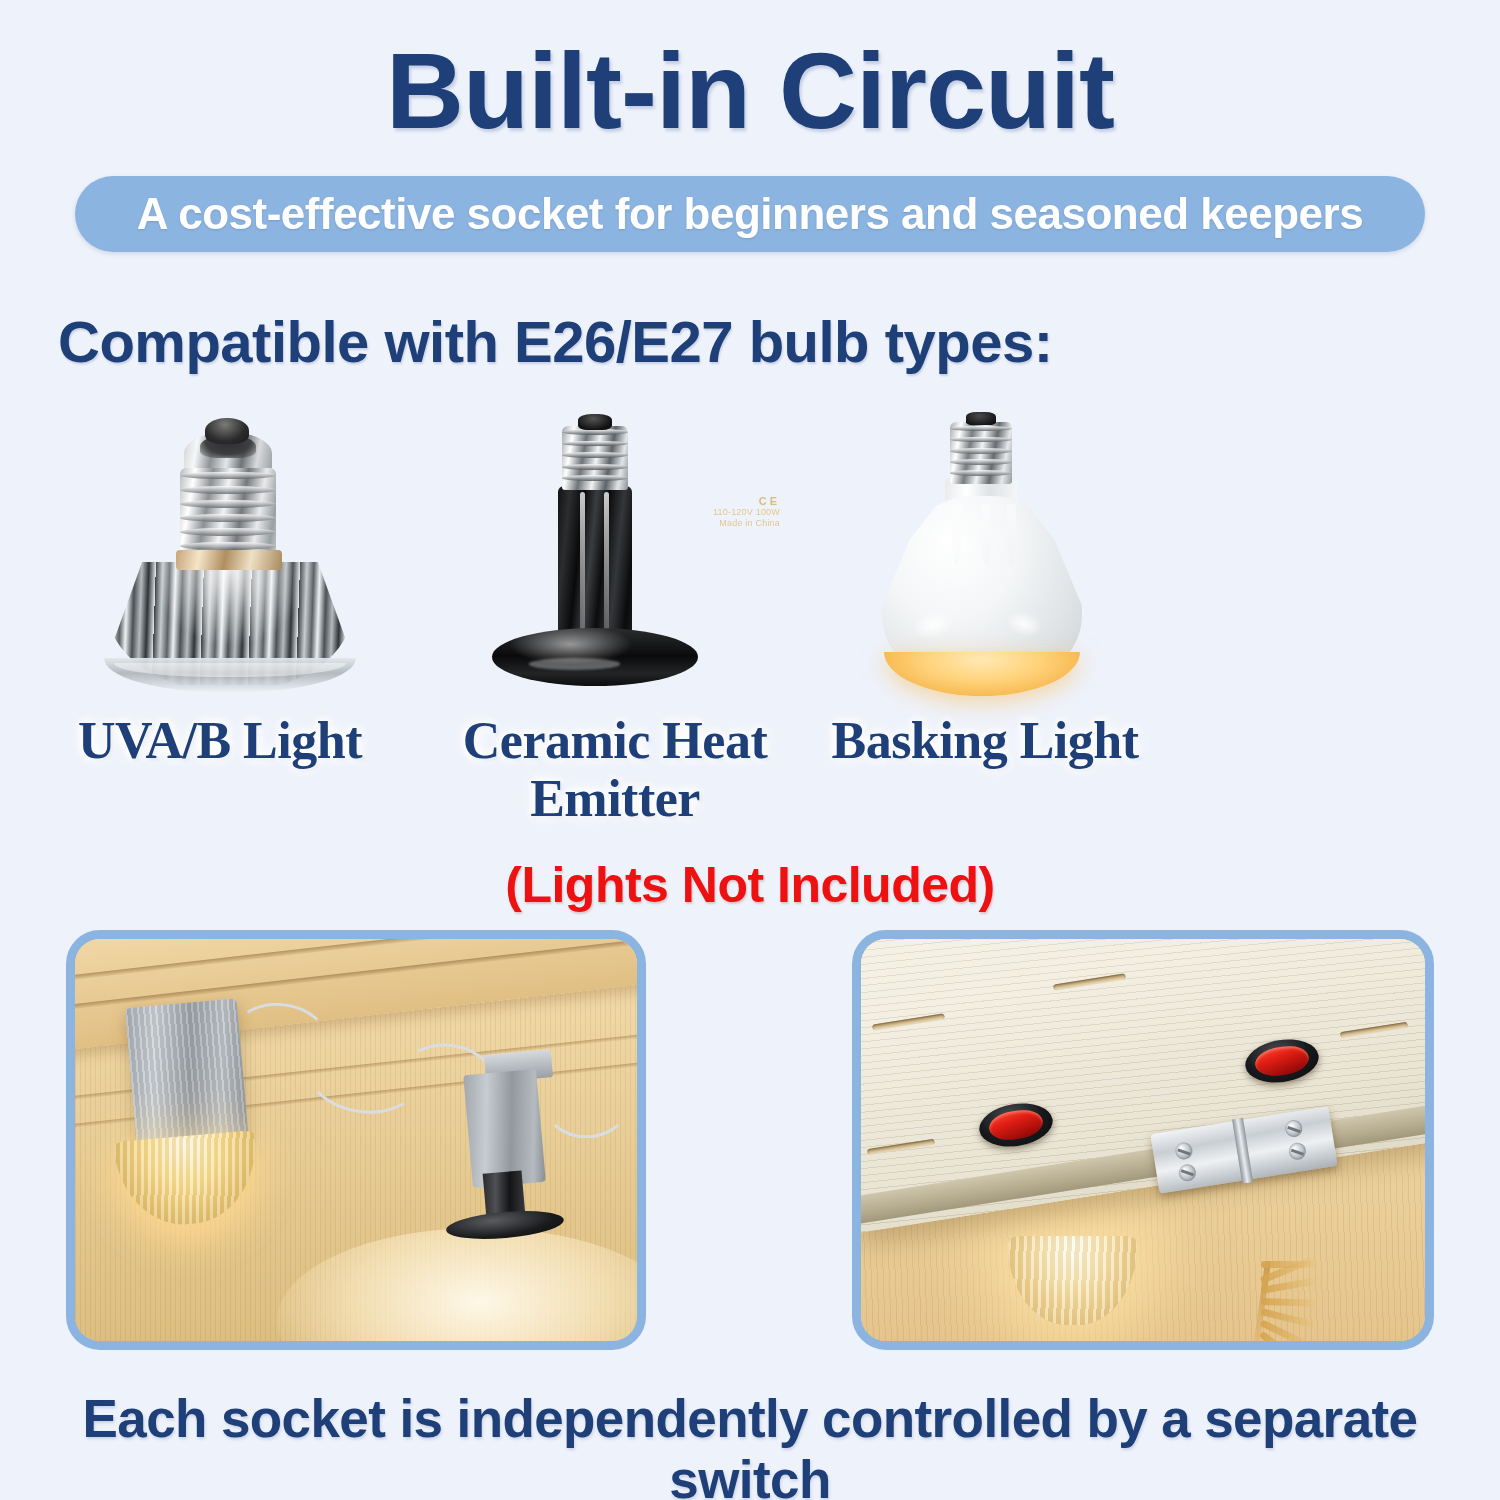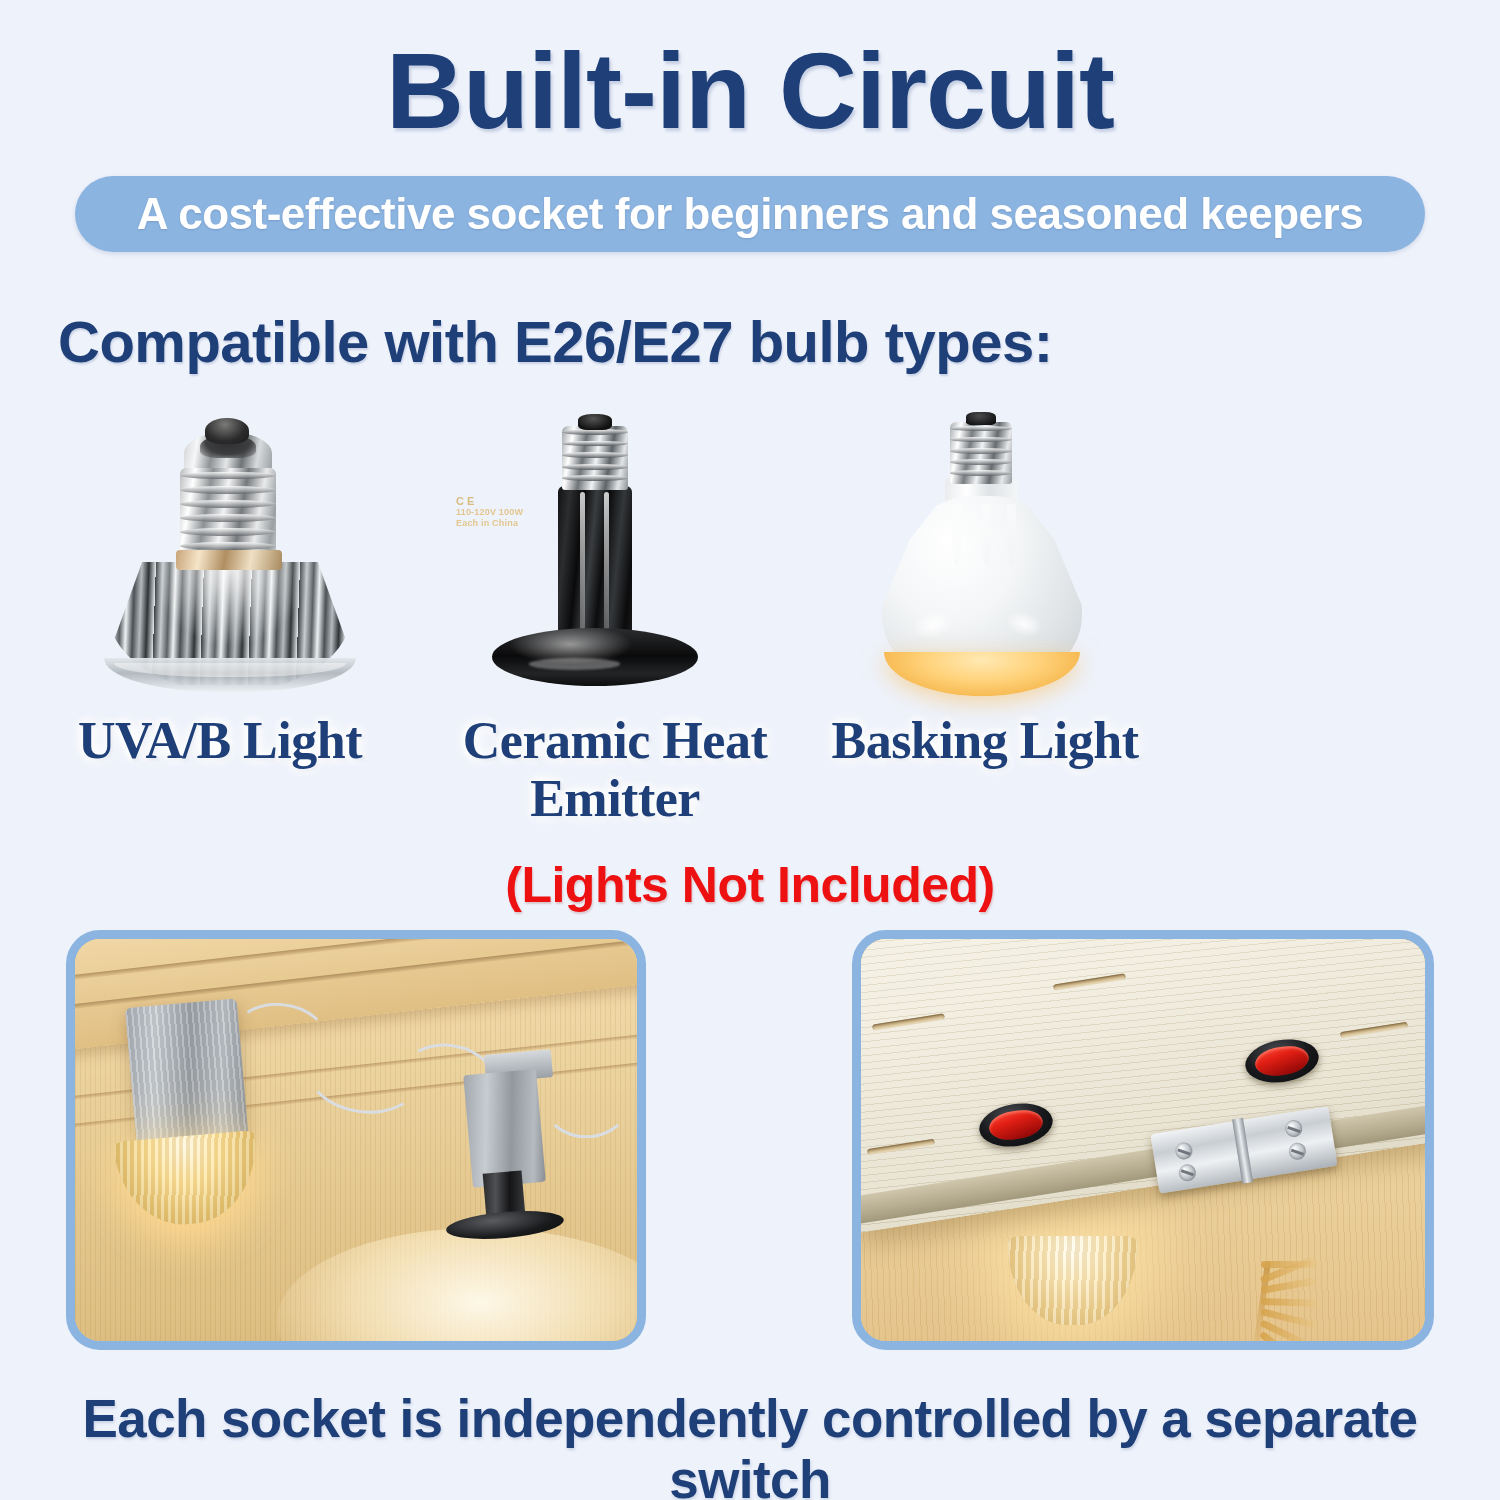--- a/index.html
+++ b/index.html
@@ -189,38 +189,38 @@
   }
   .ce-body .hl1, .ce-body .hl2 {
     position: absolute; top: 4%; width: 5px; height: 92%;
     background: linear-gradient(180deg, rgba(255,255,255,0.78), rgba(255,255,255,0.22));
     border-radius: 3px;
   }
   .ce-body .hl1 { left: 30%; }
   .ce-body .hl2 { left: 62%; }
   .ce-label {
     position: absolute;
-    left: 16px; top: 32%;
+    left: 0; top: 32%;
     width: 100%;
-    text-align: left;
+    text-align: right;
     z-index: 6;
   }
   .ce-marks {
     font-size: 11px;
     color: #d9b878;
     letter-spacing: 3px;
     line-height: 1;
     opacity: 0.92;
     font-weight: bold;
   }
   .ce-spec {
     font-size: 9px;
     color: #e2c48a;
     line-height: 1.25;
-    font-weight: bold;
+    font-weight: normal;
     letter-spacing: 0.2px;
     opacity: 0.95;
   }
   .ce-base {
     position: absolute;
     left: 52px; top: 228px; width: 206px; height: 58px;
     border-radius: 50%;
     background:
       radial-gradient(ellipse at 38% 28%, rgba(255,255,255,0.55) 0%, rgba(255,255,255,0) 34%),
       linear-gradient(180deg, #2b2d2f 0%, #0a0a0b 48%, #222426 78%, #0d0d0e 100%);
@@ -731,21 +731,21 @@
         <span class="thread" style="top:59%"></span>
         <span class="thread" style="top:77%"></span>
       </div>
       <div class="ce-body">
         <span class="hl1"></span>
           <span class="hl2"></span>
       </div>
       <div class="ce-label">
         <div class="ce-marks">CE</div>
         <div class="ce-spec">110-120V 100W</div>
-        <div class="ce-spec">Each in China</div>
+        <div class="ce-spec">Made in China</div>
       </div>
       <div class="ce-base"></div>
     </div>
   </div>
 
   <div class="bulb-cell c2">
     <div class="bulb-art">
       <div class="tip bk-tip"></div>
       <div class="screw bk-screw">
         <span class="thread" style="top:6%"></span>

